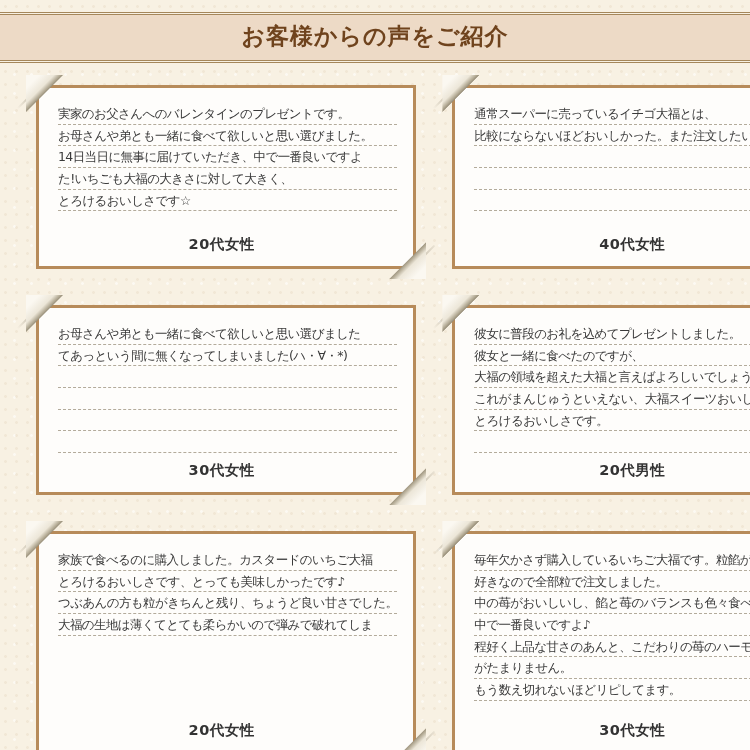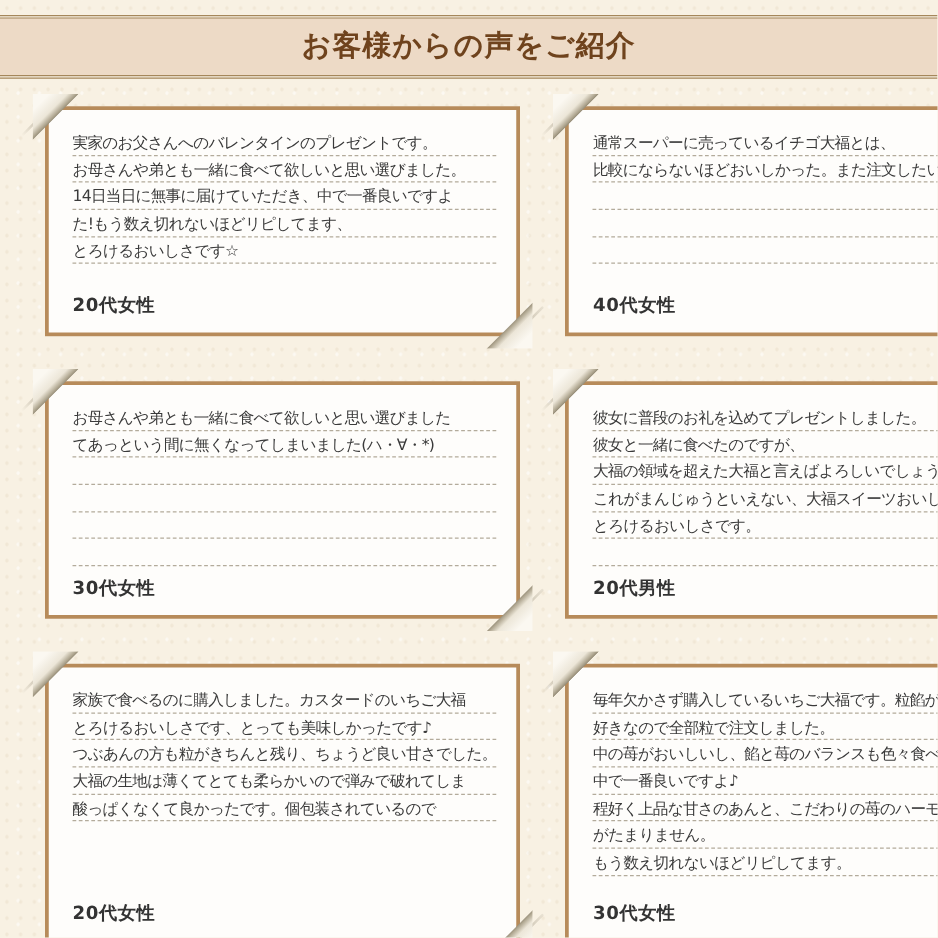--- a/index.html
+++ b/index.html
@@ -34,21 +34,21 @@
     display:flex;flex-direction:column;
     padding:15px 16px 8px 19px;
   }
   .card-lines{flex:0 0 auto;}
   .line{
     height:21.7px;line-height:21.7px;font-size:12.5px;letter-spacing:-0.6px;
     white-space:nowrap;overflow:hidden;color:var(--body_text);
     border-bottom:1px dashed var(--rule);
   }
   .attribution{
-    margin-top:auto;text-align:left;font-size:14.5px;font-weight:600;
+    margin-top:auto;text-align:center;font-size:14.5px;font-weight:600;
     color:#333;padding:0 12px 4px 0;letter-spacing:0.5px;
   }
   .fold{position:absolute;width:37px;height:37px;z-index:3;}
   .fold-tl{
     top:-13px;left:-13px;
     clip-path:polygon(0 0,100% 0,0 100%);
     background:linear-gradient(135deg,var(--fold_light) 18%,var(--fold_mid) 38%,var(--fold_dark) 47%,var(--crease) 50%,transparent 51%);
   }
   .fold-br{
     bottom:-13px;right:-13px;
@@ -77,21 +77,21 @@
 
   <div class="card">
     <div class="crease crease-tl"></div>
     <div class="crease crease-br"></div>
     <div class="fold fold-tl"></div>
     <div class="fold fold-br"></div>
     <div class="card-lines">
         <div class="line">実家のお父さんへのバレンタインのプレゼントです。</div>
         <div class="line">お母さんや弟とも一緒に食べて欲しいと思い選びました。</div>
         <div class="line">14日当日に無事に届けていただき、中で一番良いですよ</div>
-        <div class="line">た!もう数え切れないほどリピしてます、</div>
+        <div class="line">た!いちごも大福の大きさに対して大きく、</div>
         <div class="line">とろけるおいしさです☆</div>
       </div>
     <div class="attribution">20代女性</div>
   </div>
 
   <div class="card">
     <div class="crease crease-tl"></div>
 
     <div class="fold fold-tl"></div>
 
@@ -140,21 +140,20 @@
   <div class="card">
     <div class="crease crease-tl"></div>
     <div class="crease crease-br"></div>
     <div class="fold fold-tl"></div>
     <div class="fold fold-br"></div>
     <div class="card-lines">
         <div class="line">家族で食べるのに購入しました。カスタードのいちご大福</div>
         <div class="line">とろけるおいしさです、とっても美味しかったです♪</div>
         <div class="line">つぶあんの方も粒がきちんと残り、ちょうど良い甘さでした。</div>
         <div class="line">大福の生地は薄くてとても柔らかいので弾みで破れてしま</div>
-        <div class="line">酸っぱくなくて良かったです。個包装されているので</div>
       </div>
     <div class="attribution">20代女性</div>
   </div>
 
   <div class="card">
     <div class="crease crease-tl"></div>
 
     <div class="fold fold-tl"></div>
 
     <div class="card-lines">

